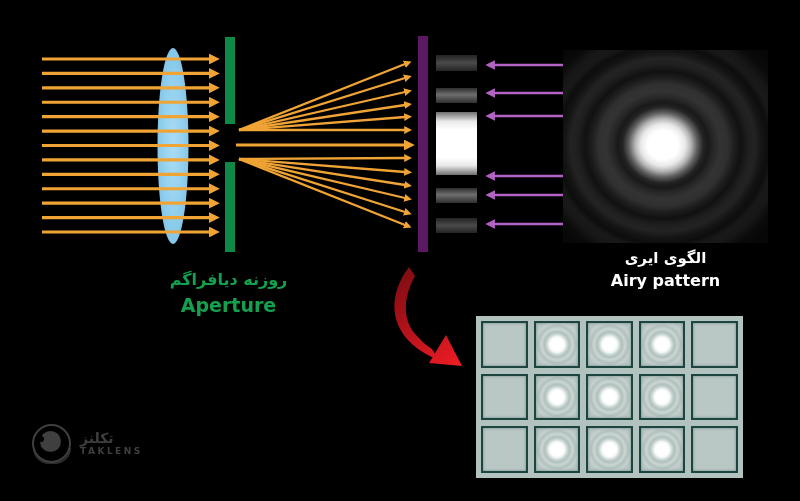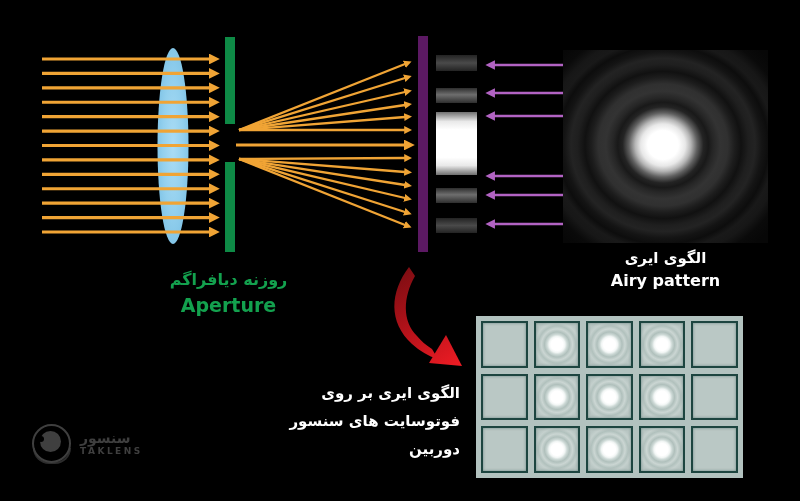--- a/index.html
+++ b/index.html
@@ -188,24 +188,20 @@
   <div class="label aperture-label">
     <div class="fa">روزنه دیافراگم</div>
     <div class="en">Aperture</div>
   </div>
 
   <div class="label airy-label">
     <div class="fa">الگوی ایری</div>
     <div class="en">Airy pattern</div>
   </div>
 
-  <div class="sensor-caption">
-    <div>الگوی ایری بر روی</div>
-    <div>فوتوسایت های سنسور دوربین</div>
-  </div>
 
   <div id="photosite-grid">
       <div class="cell"></div>
       <div class="cell airy"></div>
       <div class="cell airy"></div>
       <div class="cell airy"></div>
       <div class="cell"></div>
       <div class="cell"></div>
       <div class="cell airy"></div>
       <div class="cell airy"></div>
@@ -218,18 +214,18 @@
       <div class="cell"></div>
     </div>
 
   <div class="logo">
     <div class="logo-mark">
       <div class="logo-disc"></div>
       <div class="logo-dot"></div>
       <div class="logo-arc"></div>
     </div>
     <div class="logo-text">
-      <div class="logo-fa">سنسور</div>
+      <div class="logo-fa">تکلنز</div>
       <div class="logo-en">TAKLENS</div>
     </div>
   </div>
 
 </div>
 
 </body></html>

